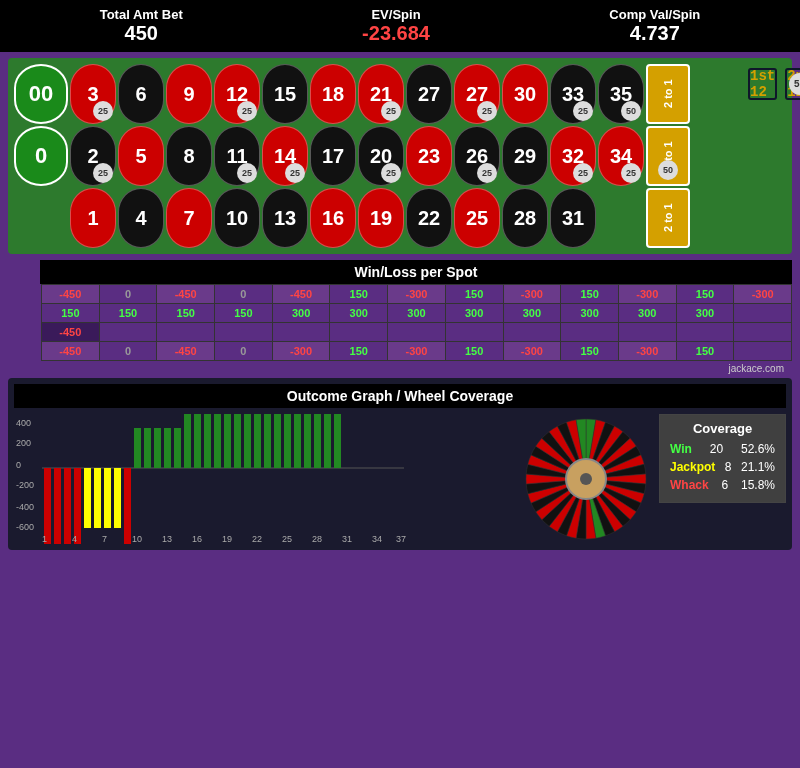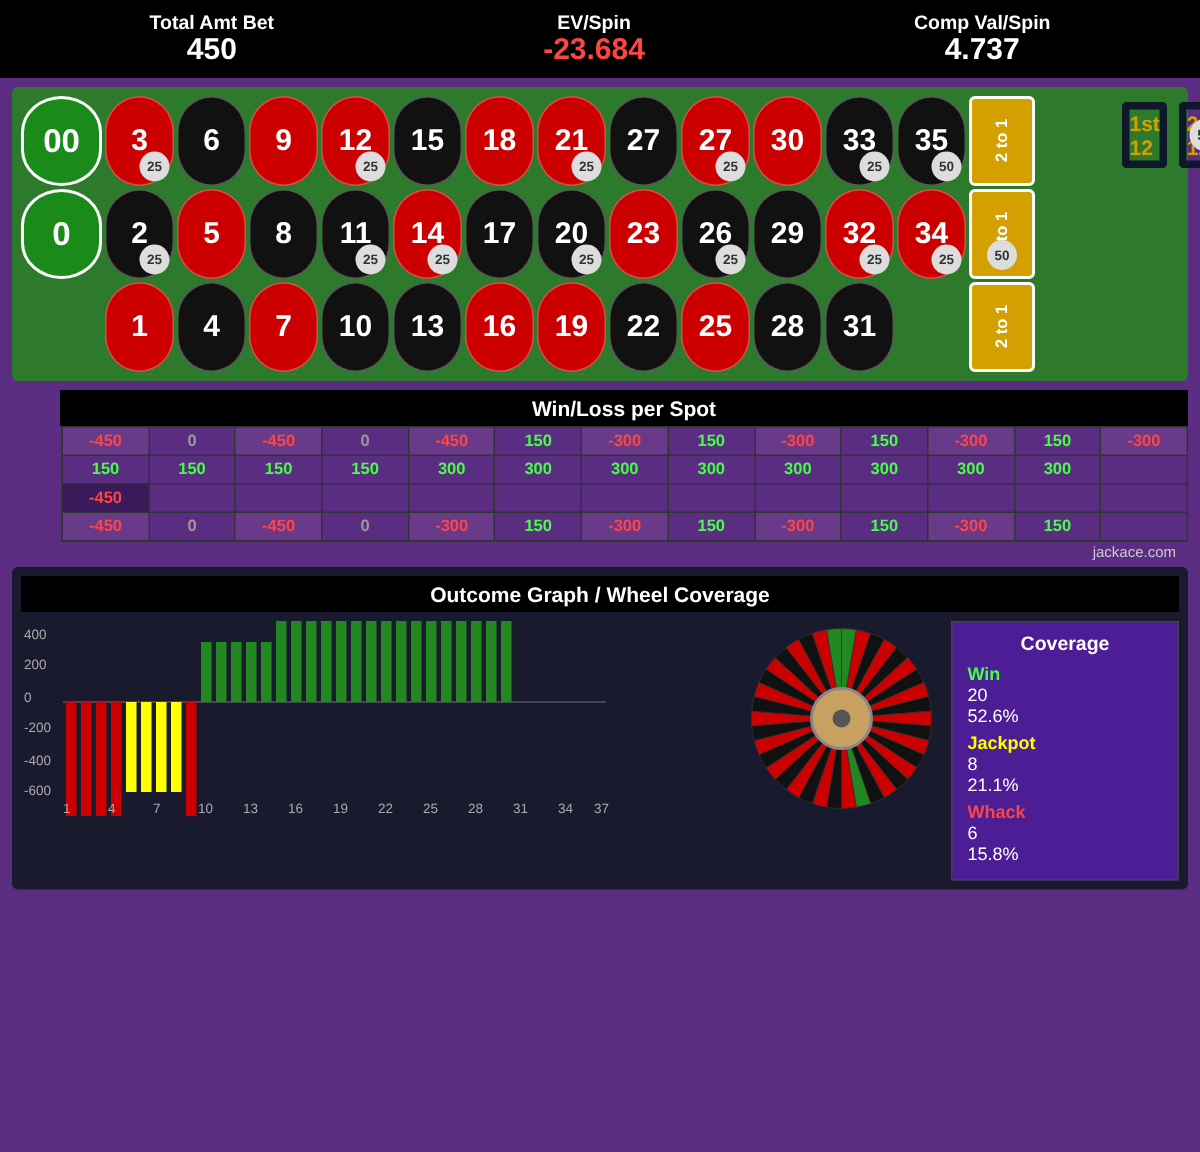--- a/index.html
+++ b/index.html
@@ -169,31 +169,32 @@
     
     .dozen-row {
       display: flex;
       justify-content: center;
       gap: 8px;
       margin-top: 4px;
       padding: 0 56px 0 56px;
     }
     .dozen-cell {
       flex: 1;
-      height: 44px;
-      border: 5px solid #0f172a;
+      height: 32px;
+      border: 2px solid #0f172a;
       background: transparent;
       display: flex;
       align-items: center;
       justify-content: center;
       color: #d4a000;
       font-weight: bold;
       font-size: 14px;
       border-radius: 3px;
       position: relative;
+      font-family: Liberation Mono, monospace;
     }
     .dozen-chip {
       position: absolute;
       top: 50%;
       left: 50%;
       transform: translate(-50%, -50%);
       background: #ddd;
       border-radius: 50%;
       width: 22px;
       height: 22px;
@@ -307,38 +308,37 @@
     
     .wheel-container {
       width: 130px;
       height: 130px;
       position: relative;
       flex-shrink: 0;
     }
 
     
     .coverage-panel {
-      background: #4c1d95;
+      background: #404040;
       border: 1px solid #444;
       padding: 6px 10px;
-      width: 152px;
+      width: 127px;
       flex-shrink: 0;
     }
     .coverage-title {
       color: #fff;
       font-size: 13px;
       font-weight: bold;
       text-align: center;
       margin-bottom: 6px;
     }
     .coverage-row {
       display: flex;
       justify-content: space-between;
       margin-bottom: 4px;
-      flex-direction: column;
     }
     .coverage-label {
       font-size: 12px;
       font-weight: bold;
     }
     .coverage-label.win { color: #44ff44; }
     .coverage-label.jackpot { color: #ffff00; }
     .coverage-label.whack { color: #ff4444; }
     .coverage-val {
       color: #fff;

